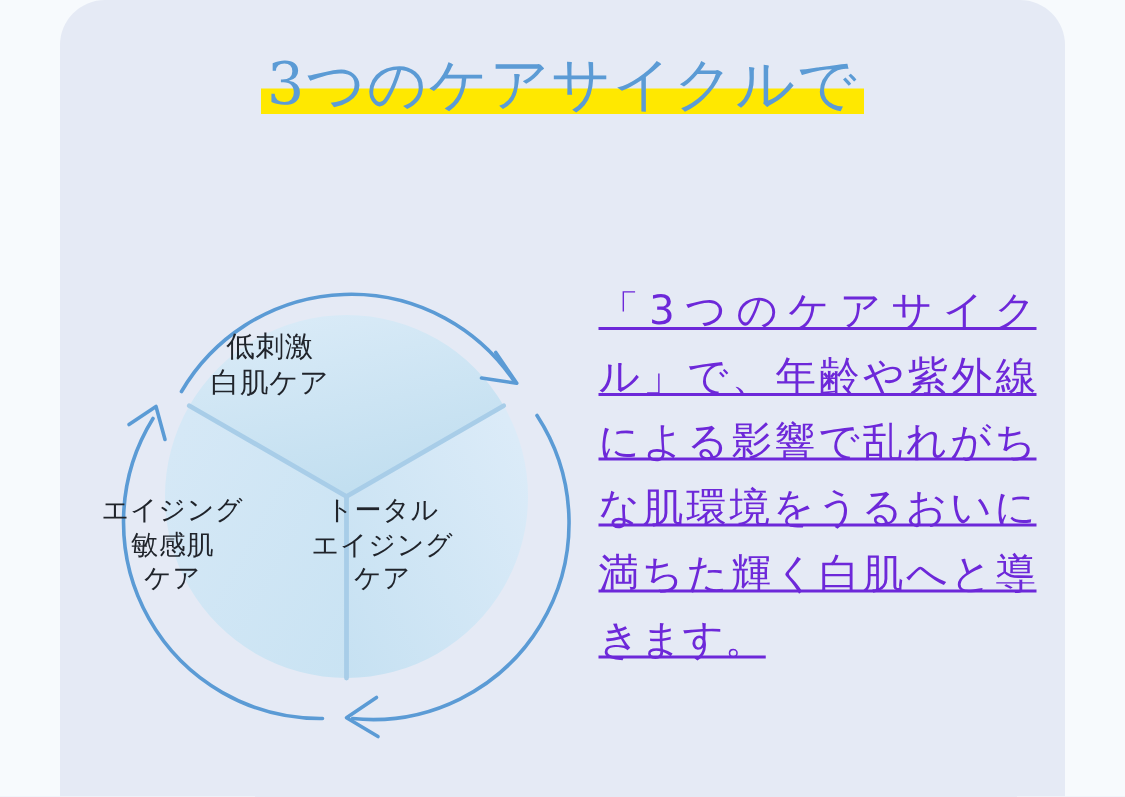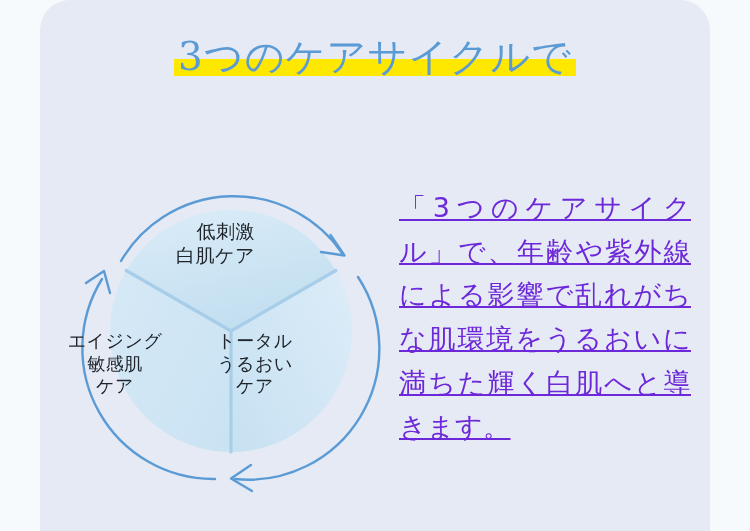--- a/index.html
+++ b/index.html
@@ -84,21 +84,21 @@
     position: absolute;
     text-align: center;
     color: #20242b;
     font-family: "DejaVu Serif", "Liberation Serif", serif;
     font-size: 19px;
     line-height: 1.26;
     white-space: pre-line;
     letter-spacing: 0.5px;
     z-index: 6;
   }
-  #seg-label-top   { left: 105px; top: 220px; width: 150px; text-align: right; }
+  #seg-label-top   { left: 105px; top: 220px; width: 150px; }
   #seg-label-right { left: 185px; top: 330px; width: 140px; font-size: 18px; }
   #seg-label-left  { left: 45px;  top: 330px; width: 140px; font-size: 18px; }
 
   
   #body-text {
     position: absolute;
     left: 399px;
     top: 186px;
     width: 292px;
     color: #6d28d9;
@@ -169,21 +169,21 @@
         <path d="M160,296 A131,131 0 0 1 47,96"></path>
         <path d="M31,100 L49,88 L55,110"></path>
       </g>
     </svg>
   </div>
 
   <div class="seg-label" id="seg-label-top">低刺激
 白肌ケア</div>
 
   <div class="seg-label" id="seg-label-right">トータル
-うるおい
+エイジング
 ケア</div>
 
   <div class="seg-label" id="seg-label-left">エイジング
 敏感肌
 ケア</div>
 
   <div id="body-text">「3つのケアサイクル」で、年齢や紫外線による影響で乱れがちな肌環境をうるおいに満ちた輝く白肌へと導きます。</div>
 
 </div>
 

